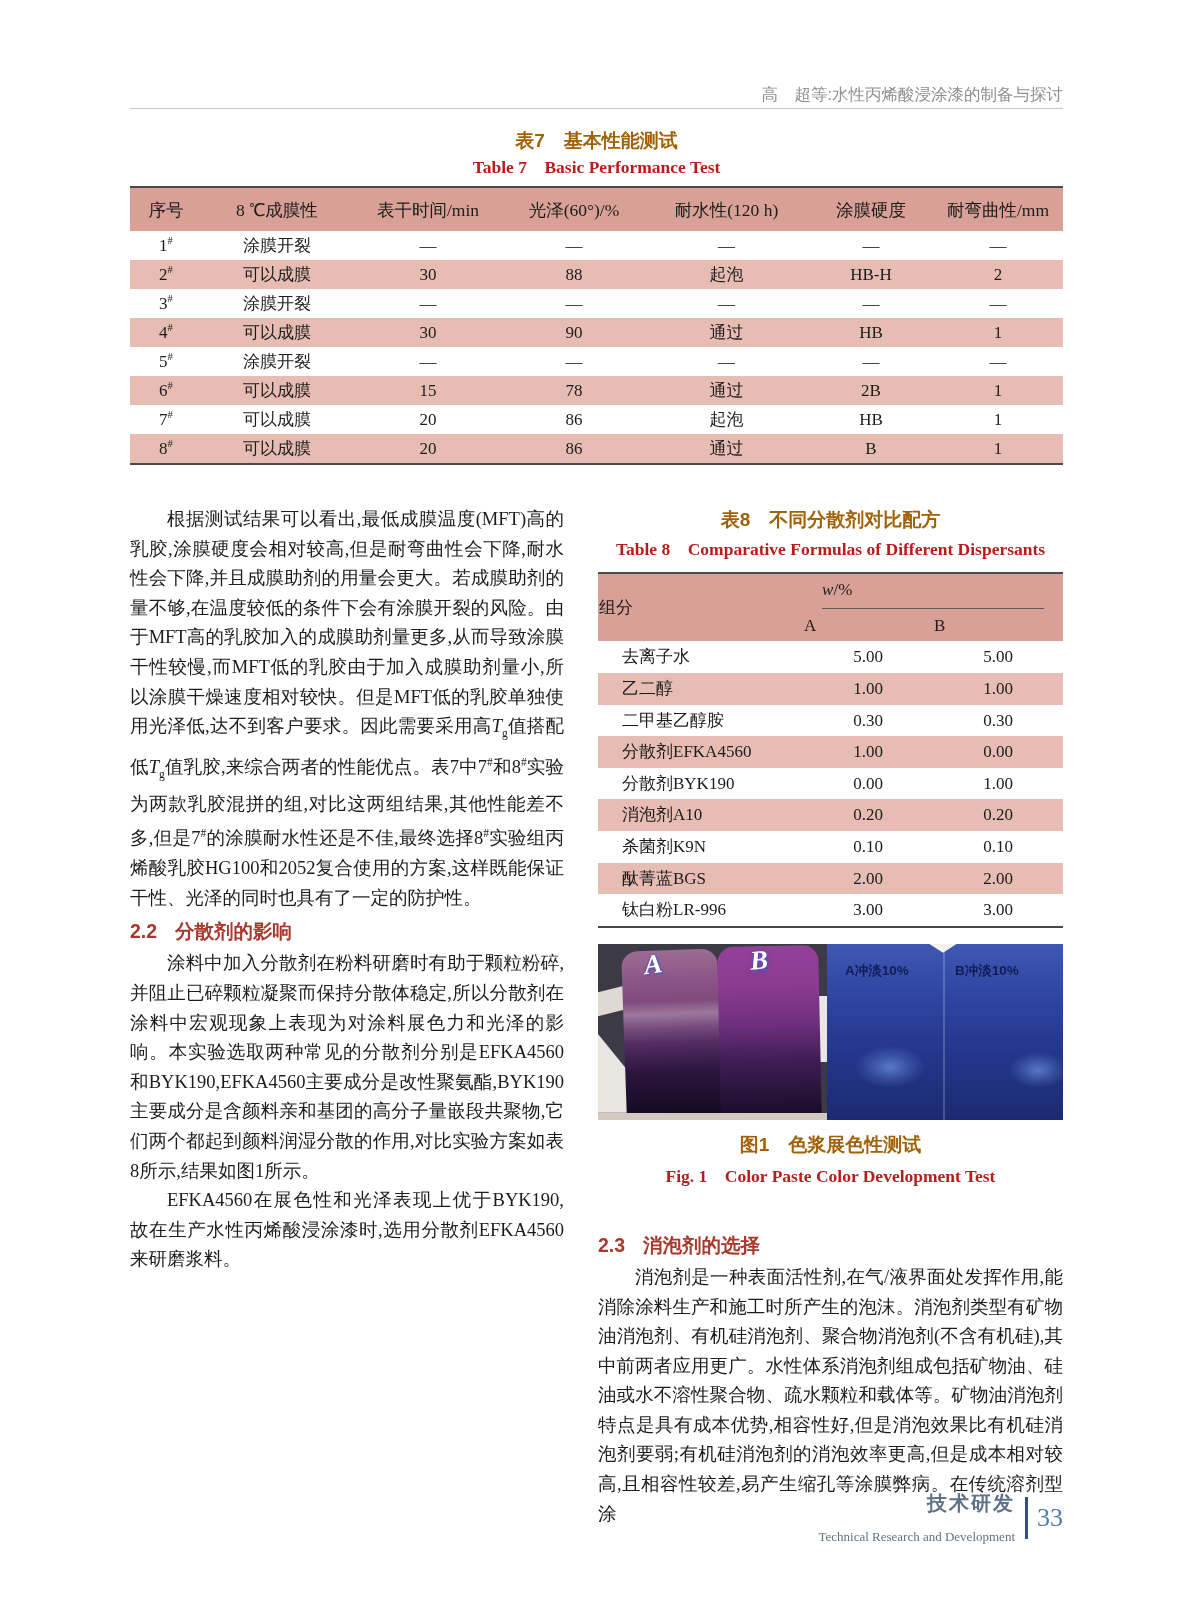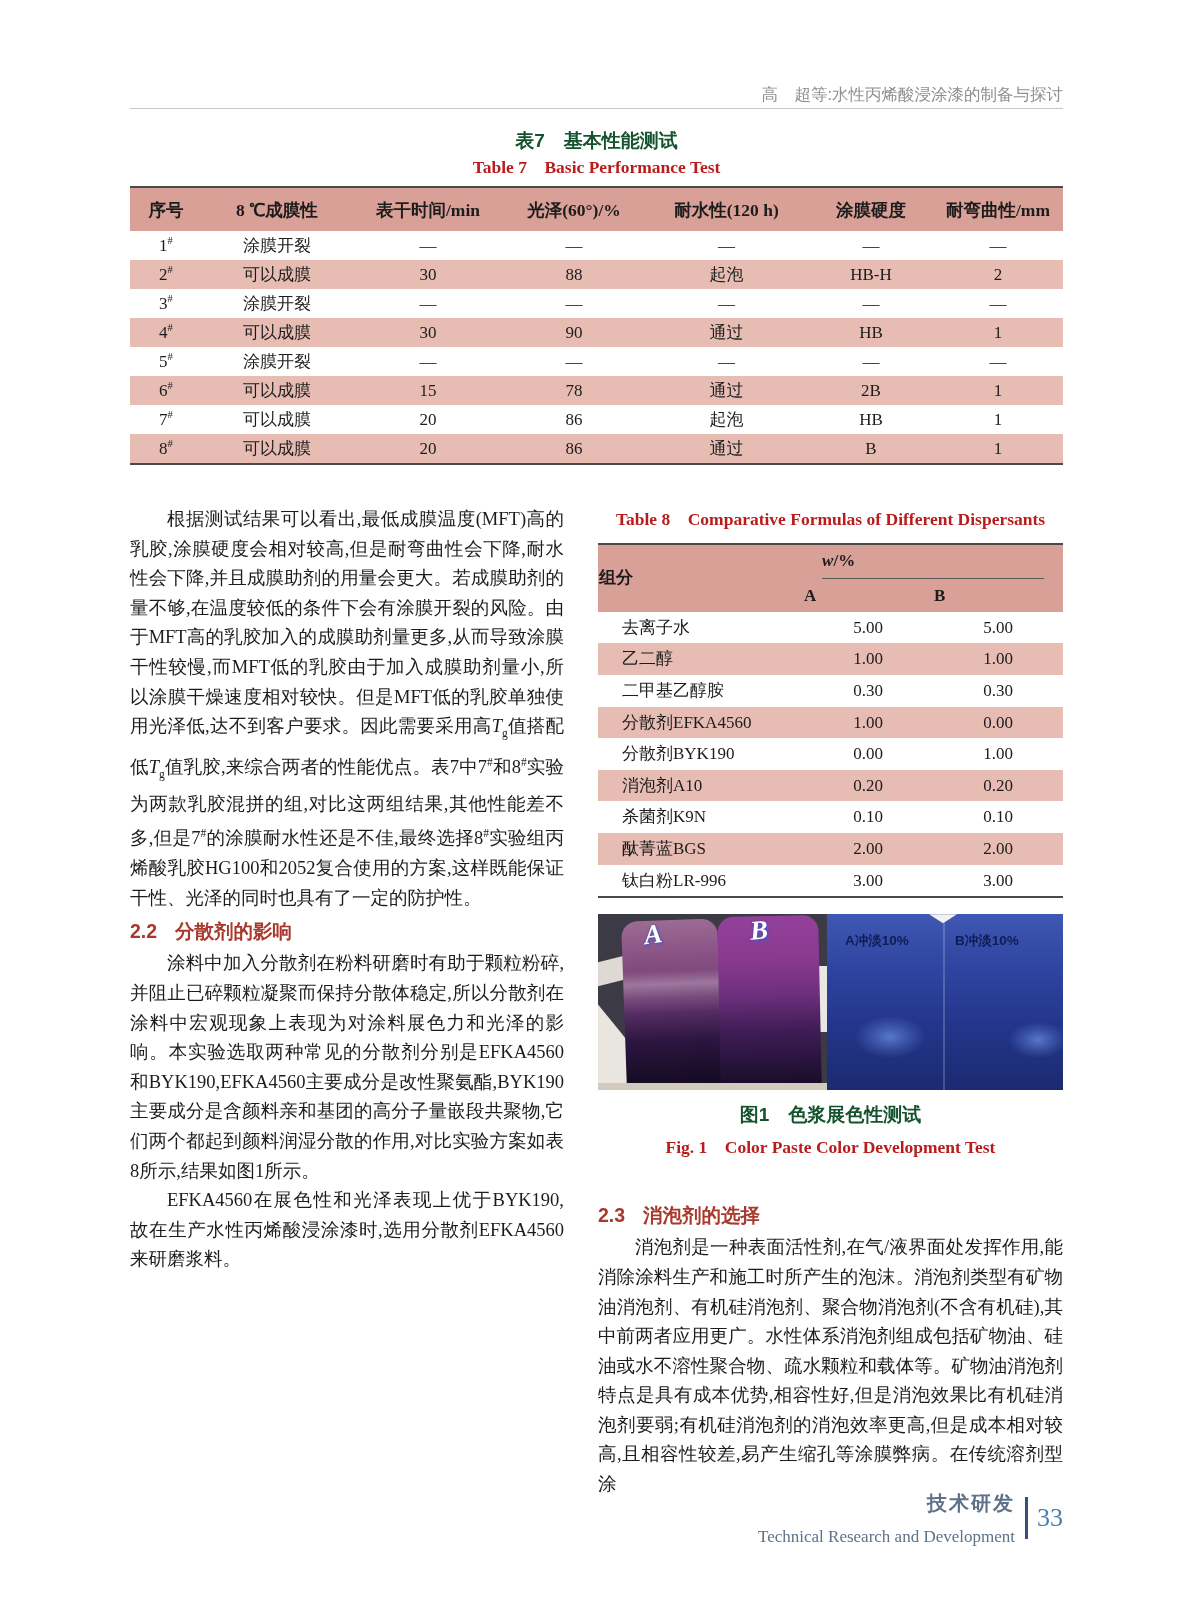--- a/index.html
+++ b/index.html
@@ -5,29 +5,29 @@
   html,body{margin:0;padding:0;background:#ffffff;}
   #page{position:relative;width:1187px;height:1600px;background:#ffffff;overflow:hidden;
         font-family:"Liberation Serif",serif;color:#1c1c1c;}
 
   
   .running-title{position:absolute;top:84px;left:130px;width:933px;text-align:right;
         font-size:16.5px;color:#8f8f8f;font-family:"Liberation Sans",sans-serif;}
   .head-rule{position:absolute;top:108px;left:130px;width:933px;height:1px;background:#c6c6c6;}
 
   
-  .cap-zh{font-family:"Liberation Sans",sans-serif;font-weight:bold;font-size:19px;color:#14532d;text-align:center;}
+  .cap-zh{font-family:"Liberation Sans",sans-serif;font-weight:bold;font-size:19px;color:#a16207;text-align:center;}
   .cap-en{font-family:"Liberation Serif",serif;font-weight:bold;font-size:17.5px;color:#b91c1c;text-align:center;}
   .t7cap-zh{position:absolute;top:128px;left:130px;width:933px;}
   .t7cap-en{position:absolute;top:155px;left:130px;width:933px;}
 
   
   table{border-collapse:collapse;}
   .paper-table{border-top:2.5px solid #4a4a4a;border-bottom:2.5px solid #4a4a4a;font-size:17px;}
-  .paper-table th{background:#d8a096;font-weight:bold;}
+  .paper-table th{background:#d8a096;font-weight:normal;}
   .paper-table td{text-align:center;}
   .paper-table tr.stripe td{background:#e6bcb3;}
   sup{font-size:0.62em;}
   sub{font-size:0.62em;}
 
   .table7{position:absolute;left:130px;top:186px;width:933px;}
   .table7 th{height:41px;font-size:17.5px;}
   .table7 td{height:27px;}
 
   .table8{width:465px;margin-top:8px;}
@@ -82,21 +82,21 @@
   .swirl-1{left:28px;top:102px;width:70px;height:42px;}
   .swirl-2{left:182px;top:108px;width:58px;height:36px;}
   .figcap-zh{margin-top:10px;}
   .figcap-en{margin-top:3px;}
   .h23{margin-top:38px;}
 
   
   .footer{position:absolute;top:1492px;right:124px;display:flex;align-items:center;}
   .footer-text{text-align:right;color:#5f7288;}
   .footer-zh{font-family:"Liberation Sans",sans-serif;font-weight:bold;font-size:20px;letter-spacing:2px;line-height:22px;}
-  .footer-en{font-family:"Liberation Serif",serif;font-size:17px;line-height:14px;margin-top:16px;}
+  .footer-en{font-family:"Liberation Serif",serif;font-size:13px;line-height:14px;margin-top:16px;}
   .footer-bar{width:3px;height:42px;background:#33517a;margin:0 9px 0 10px;}
   .footer-page{font-size:26px;color:#4d7cb0;font-family:"Liberation Serif",serif;}
 </style>
 </head>
 <body>
 
 <div id="page">
 
   <div class="running-title">高　超等:水性丙烯酸浸涂漆的制备与探讨</div>
   <div class="head-rule"></div>
@@ -204,20 +204,21 @@
   <div class="col col-left">
     <p>根据测试结果可以看出,最低成膜温度(MFT)高的乳胶,涂膜硬度会相对较高,但是耐弯曲性会下降,耐水性会下降,并且成膜助剂的用量会更大。若成膜助剂的量不够,在温度较低的条件下会有涂膜开裂的风险。由于MFT高的乳胶加入的成膜助剂量更多,从而导致涂膜干性较慢,而MFT低的乳胶由于加入成膜助剂量小,所以涂膜干燥速度相对较快。但是MFT低的乳胶单独使用光泽低,达不到客户要求。因此需要采用高<i>T</i><sub>g</sub>值搭配低<i>T</i><sub>g</sub>值乳胶,来综合两者的性能优点。表7中7<sup>#</sup>和8<sup>#</sup>实验为两款乳胶混拼的组,对比这两组结果,其他性能差不多,但是7<sup>#</sup>的涂膜耐水性还是不佳,最终选择8<sup>#</sup>实验组丙烯酸乳胶HG100和2052复合使用的方案,这样既能保证干性、光泽的同时也具有了一定的防护性。</p>
     <div class="sec-head">
       <span class="sec-no">2.2</span><span>分散剂的影响</span>
     </div>
     <p>涂料中加入分散剂在粉料研磨时有助于颗粒粉碎,并阻止已碎颗粒凝聚而保持分散体稳定,所以分散剂在涂料中宏观现象上表现为对涂料展色力和光泽的影响。本实验选取两种常见的分散剂分别是EFKA4560和BYK190,EFKA4560主要成分是改性聚氨酯,BYK190主要成分是含颜料亲和基团的高分子量嵌段共聚物,它们两个都起到颜料润湿分散的作用,对比实验方案如表8所示,结果如图1所示。</p>
     <p>EFKA4560在展色性和光泽表现上优于BYK190,故在生产水性丙烯酸浸涂漆时,选用分散剂EFKA4560来研磨浆料。</p>
   </div>
 
   <div class="col col-right">
+    <div class="cap-zh">表8　不同分散剂对比配方</div>
     <div class="cap-en">Table 8　Comparative Formulas of Different Dispersants</div>
 
     <table class="paper-table table8">
       <colgroup>
         <col style="width:205px">
           <col style="width:130px">
           <col style="width:130px">
       </colgroup>
       <thead>
         <tr>

